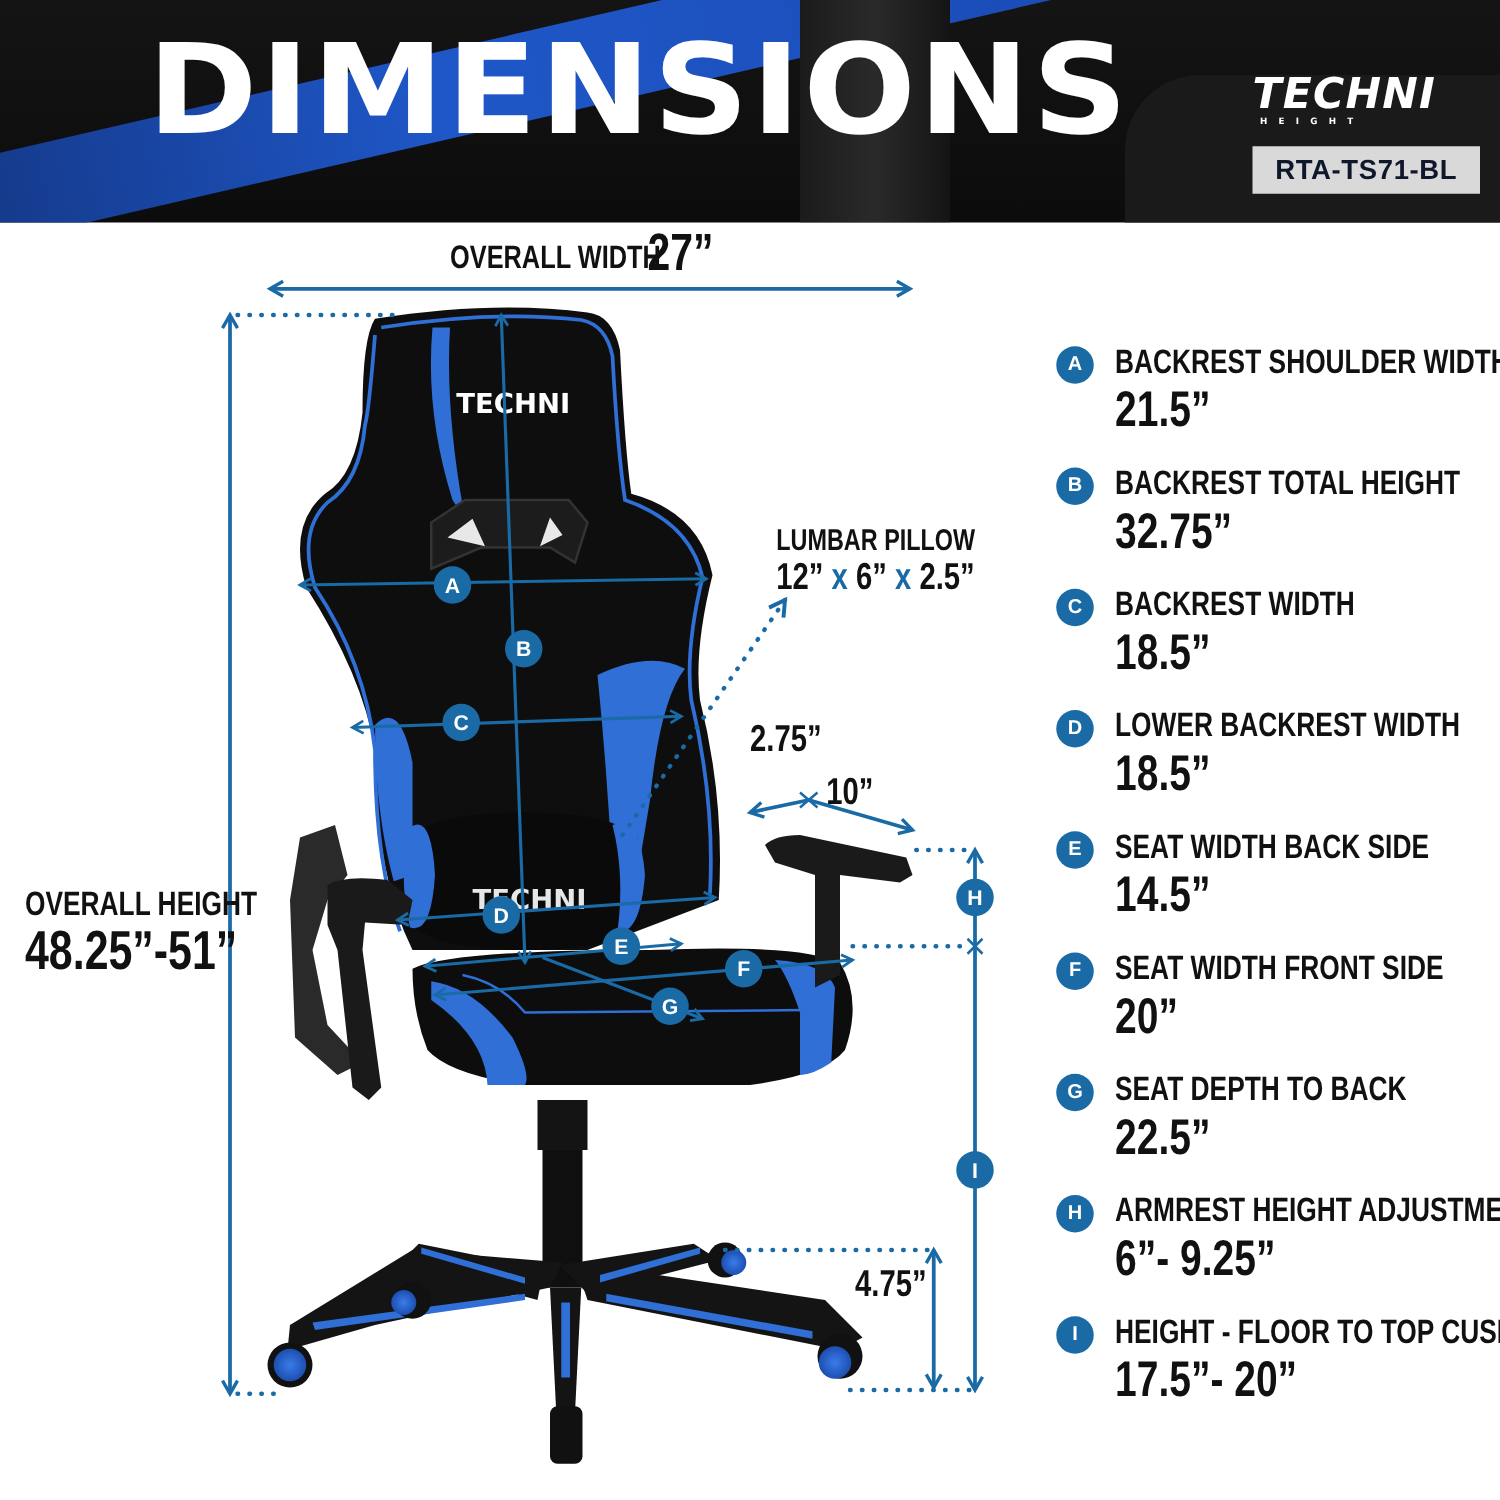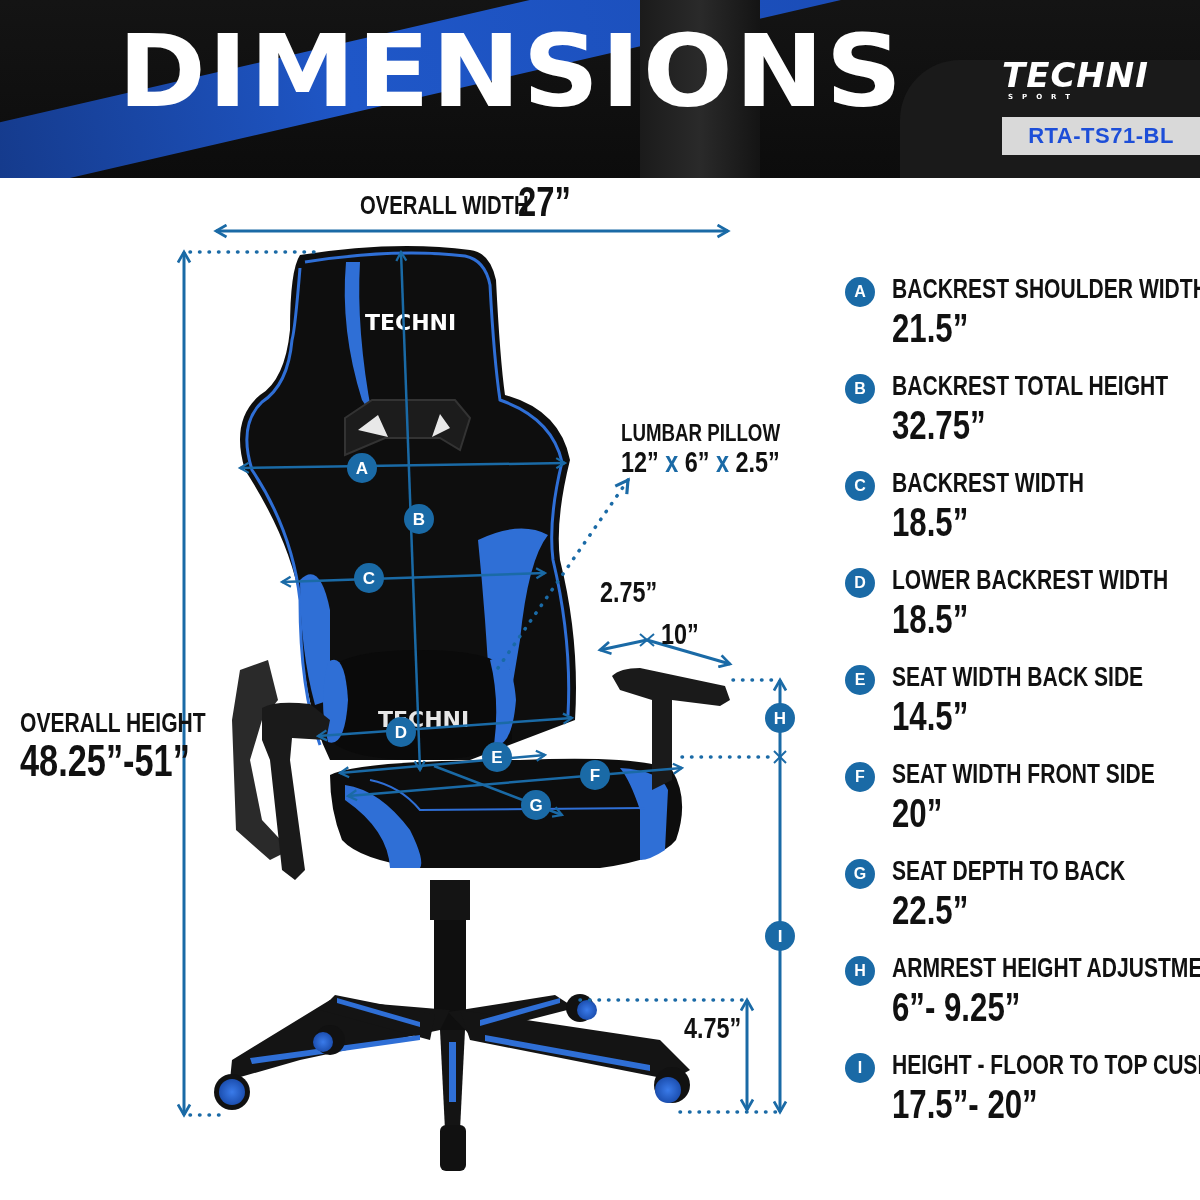--- a/index.html
+++ b/index.html
@@ -36,22 +36,22 @@
   }
   .brand-logo .word {
     font-family: "DejaVu Sans", sans-serif; font-weight: bold; font-size: 34px;
     letter-spacing: 1px; line-height: 1; font-style: italic;
   }
   .brand-logo .sub {
     font-family: "DejaVu Sans", sans-serif; font-weight: bold; font-size: 7px;
     letter-spacing: 9px; margin-left: 6px; margin-top: 1px;
   }
   .model-badge {
-    position: absolute; left: 1002px; top: 117px; width: 198px; height: 38px;
-    background: #d9d9d9; color: #1d4ed8;
+    position: absolute; left: 1002px; top: 117px; width: 182px; height: 38px;
+    background: #d9d9d9; color: #0f172a;
     font-family: "Liberation Sans", sans-serif; font-weight: bold; font-size: 22px;
     display: flex; align-items: center; justify-content: center; letter-spacing: 0.5px;
   }
 
   
   .cond { font-family: "Liberation Sans", sans-serif; font-weight: bold; transform: scaleX(0.78); transform-origin: left top; white-space: nowrap; color: #111; }
   .blue { color: #1a6aa6; }
 
   
   .art { position: absolute; left: 0; top: 0; width: 1200px; height: 1200px; }
@@ -73,21 +73,21 @@
 </head>
 <body>
 
 <div class="banner">
   <div class="stripe"></div>
   <div class="strap"></div>
   <div class="bolster"></div>
   <div class="title">DIMENSIONS</div>
   <div class="brand-logo">
     <div class="word">TECHNI</div>
-    <div class="sub">SPORT</div>
+    <div class="sub">HEIGHT</div>
   </div>
   <div class="model-badge">RTA-TS71-BL</div>
 </div>
 
 <svg class="art" viewBox="0 0 1200 1200">
   <defs>
     <marker id="arr" viewBox="0 0 10 10" refX="8" refY="5" markerWidth="5" markerHeight="5" orient="auto-start-reverse">
       <path d="M1,1 L8,5 L1,9" fill="none" stroke="#1a6aa6" stroke-width="1.8"></path>
     </marker>
     <radialGradient id="wheel" cx="50%" cy="50%" r="50%">

